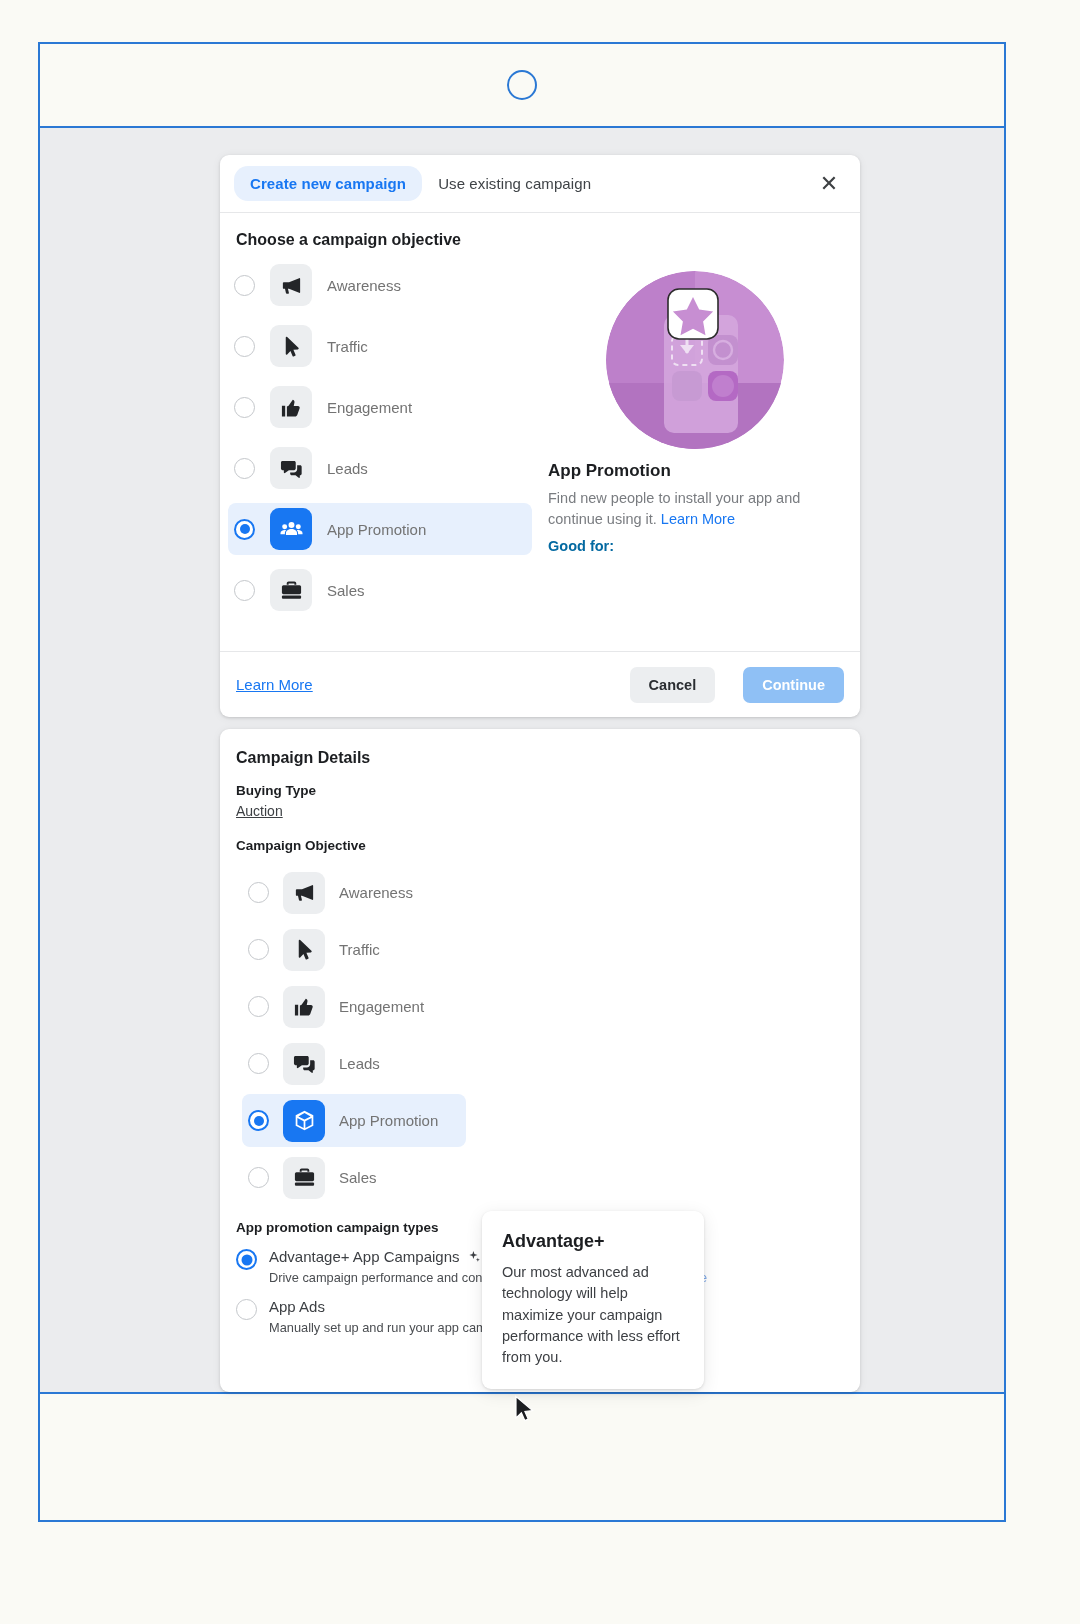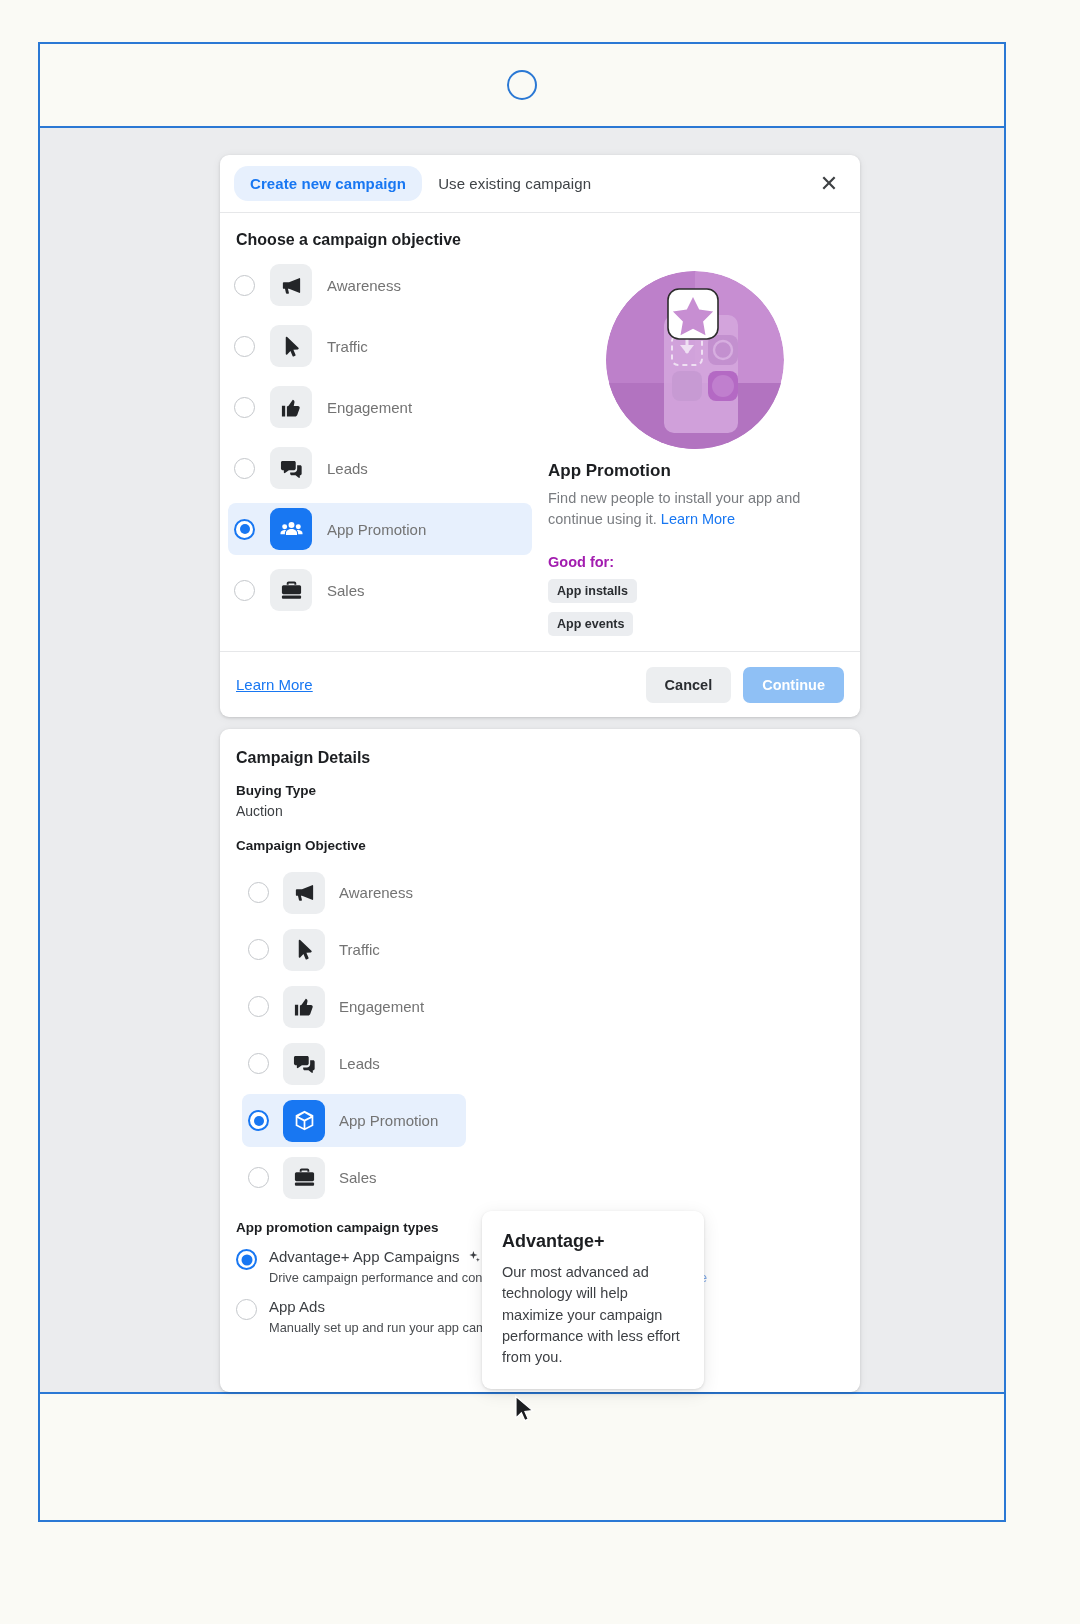--- a/index.html
+++ b/index.html
@@ -101,47 +101,47 @@
   .obj-icon.active { background: #1877f2; }
   .obj-icon.active svg { fill: #ffffff; }
   .obj-label { font-size: 15px; color: #737373; }
 
   
   .detail { flex: 1; padding: 6px 18px 0 16px; }
   .illus { width: 178px; height: 178px; border-radius: 50%; overflow: hidden; margin: 6px auto 12px auto; }
   .detail-title { font-size: 17px; font-weight: 700; color: #1c1e21; margin-bottom: 7px; }
   .detail-desc { font-size: 14.5px; color: #797c80; line-height: 1.45; }
   .detail-desc a, .lnk { color: #1877f2; text-decoration: none; }
-  .detail-good { font-size: 14.5px; font-weight: 700; color: #a21caf; margin-top: 24px; }
+  .detail-good { font-size: 14.5px; font-weight: 700; color: #0369a1; margin-top: 8px; }
   .chip {
     display: inline-block; background: #ebedf0; color: #2a2d31;
     font-size: 12.5px; font-weight: 700; border-radius: 5px;
     padding: 5px 9px; margin-top: 9px;
   }
 
   .dlg-footer {
     position: absolute; left: 0; right: 0; bottom: 0; height: 66px;
     border-top: 1px solid #e6e7e9;
     display: flex; align-items: center; justify-content: space-between;
     padding: 0 16px;
   }
   .footer-link { font-size: 15px; color: #1877f2; }
-  .footer-btns { display: flex; gap: 12px; }
+  .footer-btns { display: flex; gap: 28px; }
   .btn {
     font-size: 14.5px; font-weight: 700; border-radius: 7px;
     padding: 10px 19px; white-space: nowrap;
   }
   .btn.secondary { background: #eceef0; color: #2a2d31; }
   .btn.primary { background: #8fc0f5; color: #ffffff; }
 
   
   #campaign-details { left: 180px; top: 601px; width: 640px; height: 663px; padding: 20px 18px 4px 16px; }
   .cd-title { font-size: 16px; font-weight: 700; color: #1c1e21; margin-bottom: 16px; }
   .cd-sub { font-size: 13.5px; font-weight: 700; color: #1c1e21; }
-  .cd-val { font-size: 14px; color: #3c3f43; margin-top: 5px; }
+  .cd-val { font-size: 14px; color: #3c3f43; margin-top: 5px; text-decoration: underline; }
   .cd-sub2 { font-size: 13.5px; font-weight: 700; color: #1c1e21; margin-top: 19px; }
 
   .obj-list2 { width: 230px; padding-left: 6px; margin-top: 13px; }
   .obj-list2 .obj-row { height: 53px; margin-bottom: 4px; gap: 14px; }
 
   
   .tooltip {
     position: absolute; left: 262px; top: 482px; width: 222px;
     background: #fff; border-radius: 9px; padding: 20px 19px 20px 20px;
     box-shadow: 0 1px 3px rgba(0,0,0,.13), 0 4px 18px rgba(0,0,0,.09);
@@ -305,24 +305,20 @@
               <rect x="62" y="18" width="50" height="50" rx="11" fill="#ffffff" stroke="#2b2b2b" stroke-width="1.6"></rect>
               <path d="M87 26l6.2 12.6 13.9 2-10 9.8 2.4 13.8L87 57.7l-12.5 6.5 2.4-13.8-10-9.8 13.9-2z" fill="#c78ed2"></path>
             </svg>
           </div>
           <div class="detail-title">App Promotion</div>
           <div class="detail-desc">
             <span>Find new people to install your app and continue using it.</span>
             <a class="lnk" href="#">Learn More</a>
           </div>
           <div class="detail-good">Good for:</div>
-          <div>
-            <div><span class="chip">App installs</span></div>
-            <div><span class="chip">App events</span></div>
-          </div>
         </div>
       </div>
 
       <div class="dlg-footer">
         <a class="footer-link" href="#">Learn More</a>
         <div class="footer-btns">
           <div class="btn secondary">Cancel</div>
           <div class="btn primary">Continue</div>
         </div>
       </div>

